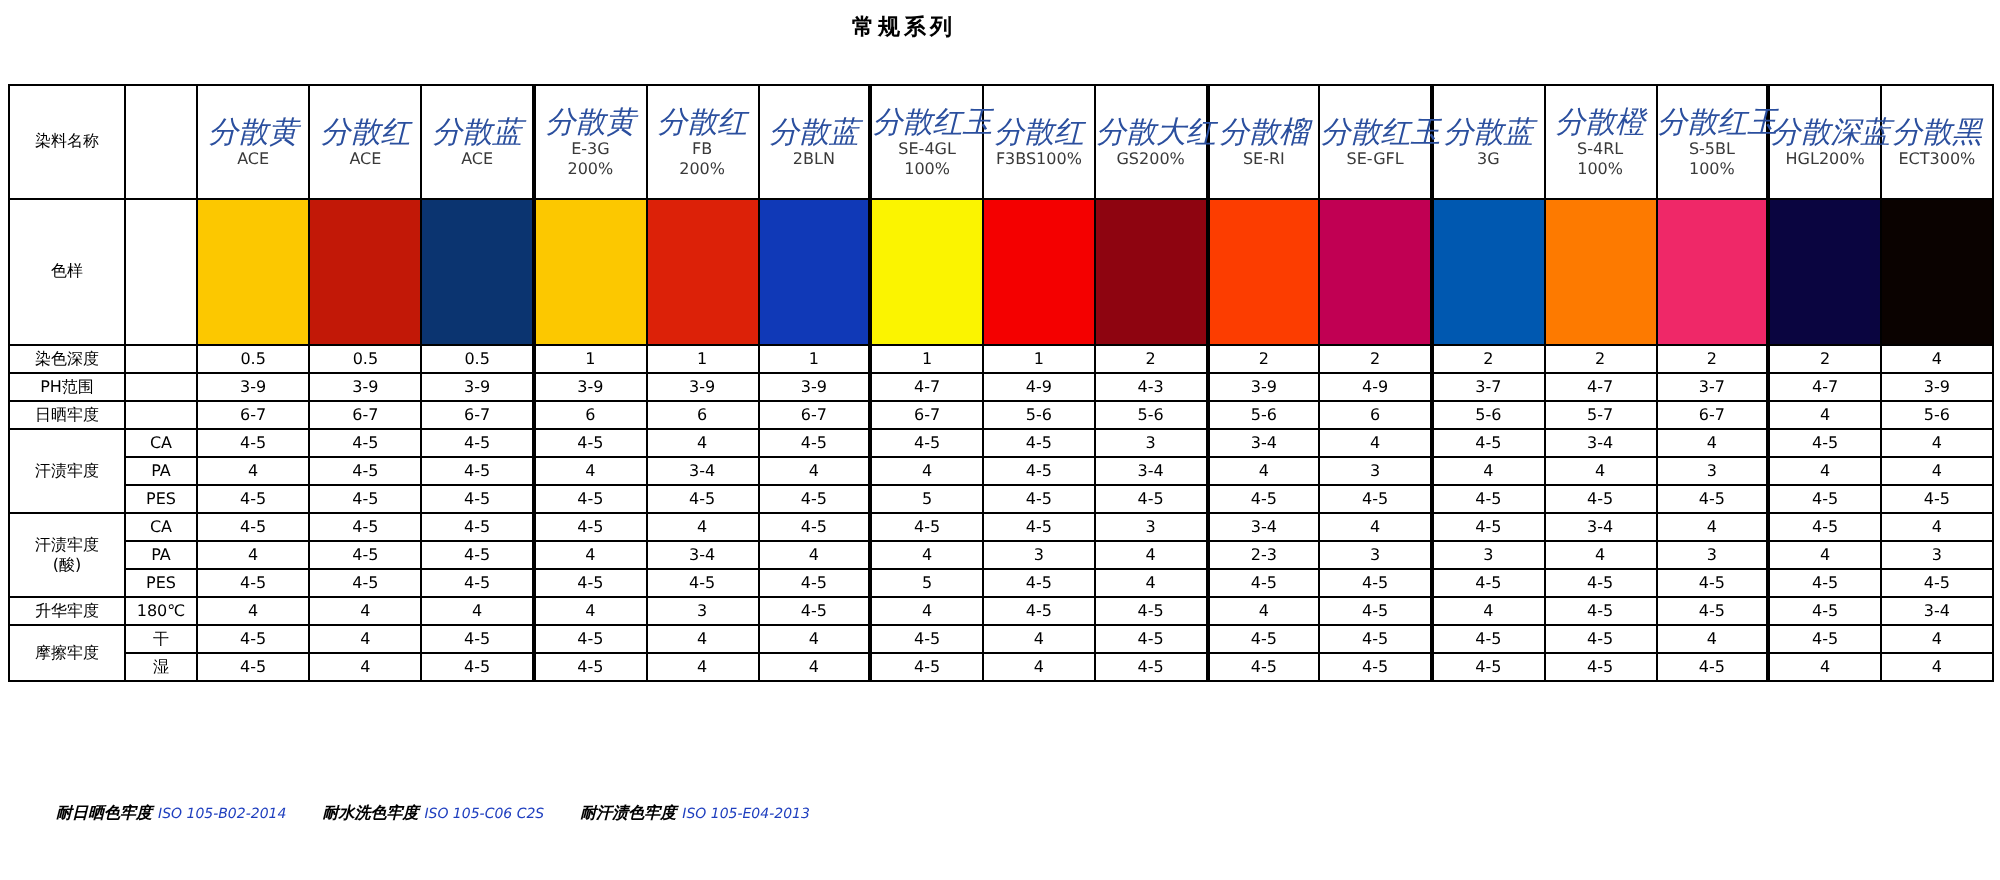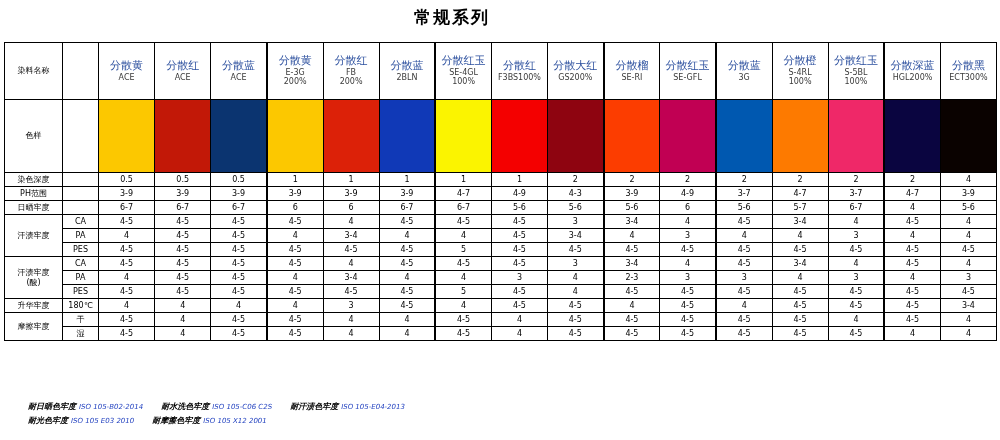--- a/index.html
+++ b/index.html
@@ -8,21 +8,21 @@
     background:#ffffff;
     font-family:"DejaVu Sans","Liberation Sans",sans-serif;
     color:#000;
     overflow:hidden;
   }
   .page{position:relative;width:1000px;height:440px;}
 
   .title{
     position:absolute;top:6px;left:0;width:904px;
     text-align:center;
-    font-size:17px;font-weight:bold;
+    font-size:11px;font-weight:bold;
     letter-spacing:2px;
     font-family:"DejaVu Serif","Liberation Serif",serif;
   }
 
   table.grid{
     position:absolute;
     top:42px;left:4px;
     width:992px;
     border-collapse:collapse;
     table-layout:fixed;
@@ -38,21 +38,21 @@
   }
 
   
   td.dyehead{
     height:56px;
     font-size:8.5px;
     color:#2b4f9e;
     padding:1px 0;
   }
   td.dyehead .ln{display:block;white-space:nowrap;}
-  td.dyehead .ln.cn{color:#2b4f9e;font-size:11px;}
+  td.dyehead .ln.cn{color:#2b4f9e;font-size:15px;font-style:italic;}
   td.dyehead .ln.code{color:#3a3a3a;font-size:8px;}
 
   td.rowlabel{
     font-size:9px;
     font-weight:normal;
     padding:1px 2px;
     white-space:nowrap;
     margin-top:34px;
   }
   td.sublabel{
@@ -467,16 +467,15 @@
           <td class="val">4-5</td>
           <td class="val">4-5</td>
           <td class="val colgroup-sep">4</td>
           <td class="val">4</td>
         </tr>
       </tbody>
   </table>
 
   <div class="footnotes">
     <span class="line" id="fn-line-1"><span class="fn"><span class="cn">耐日晒色牢度</span><span class="iso">ISO 105-B02-2014</span></span><span class="fn"><span class="cn">耐水洗色牢度</span><span class="iso">ISO 105-C06 C2S</span></span><span class="fn"><span class="cn">耐汗渍色牢度</span><span class="iso">ISO 105-E04-2013</span></span></span>
-    <span class="line" id="fn-line-2"><span class="fn"><span class="cn">耐光色牢度</span><span class="iso">ISO 105 E03 2010</span></span><span class="fn"><span class="cn">耐摩擦色牢度</span><span class="iso">ISO 105 X12 2001</span></span></span>
   </div>
 
 </div>
 
 </body></html>

